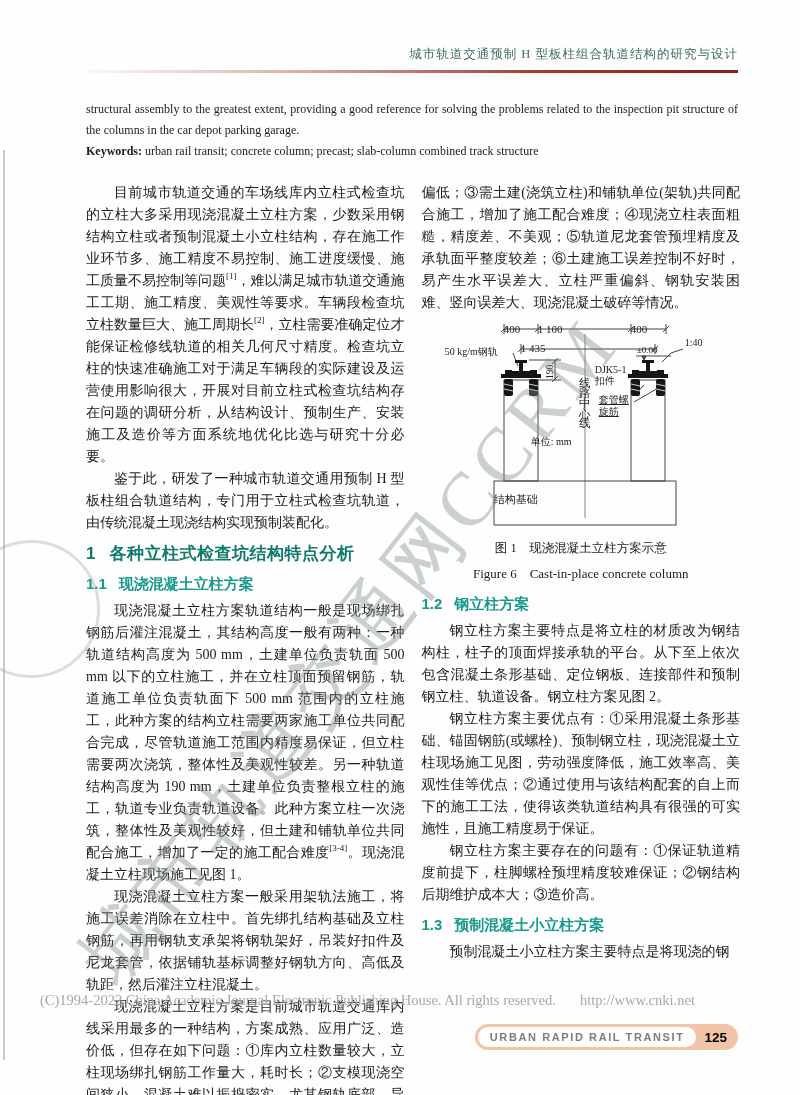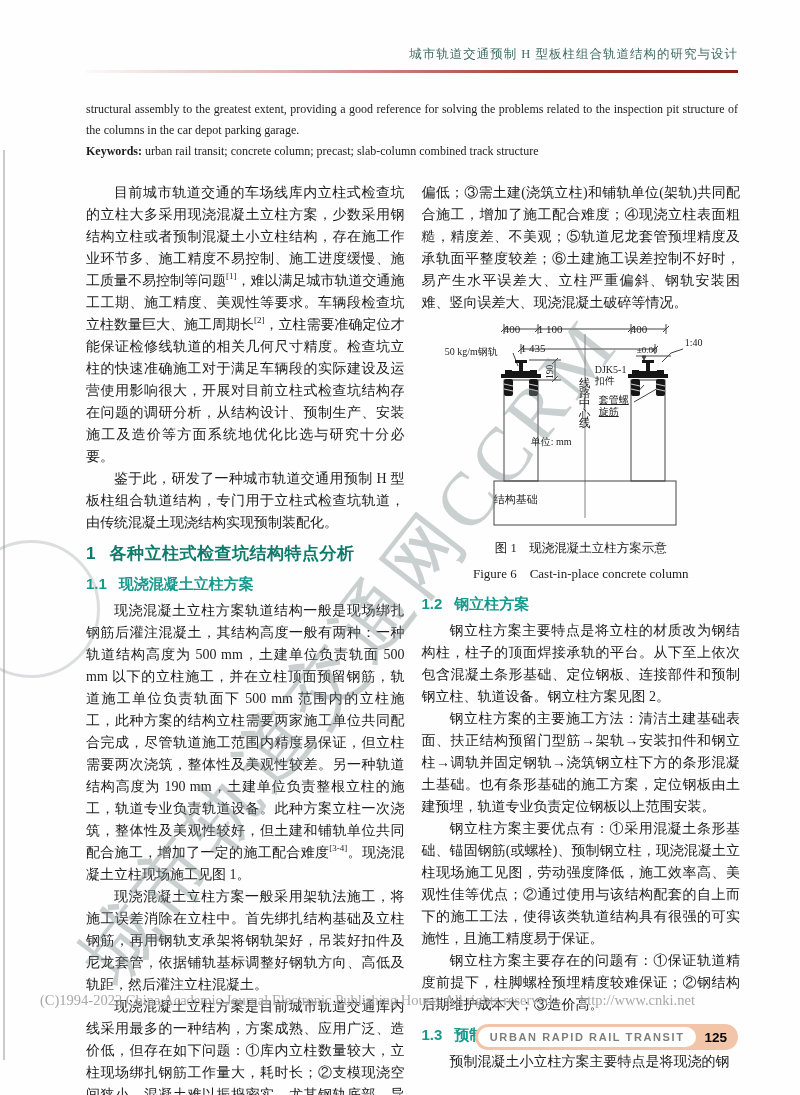--- a/index.html
+++ b/index.html
@@ -175,21 +175,20 @@
           <div class="flabel" style="left:63px;top:172px;width:182px;text-align:left;font-size:11px;">结构基础</div>
         </div>
         <figcaption>
           <div class="cap-zh">图 1　现浇混凝土立柱方案示意</div>
           <div class="cap-en">Figure 6　Cast-in-place concrete column</div>
         </figcaption>
       </figure>
 
       <h3 class="h2"><span class="num">1.2</span><span>钢立柱方案</span></h3>
       <p class="ind">钢立柱方案主要特点是将立柱的材质改为钢结构柱，柱子的顶面焊接承轨的平台。从下至上依次包含混凝土条形基础、定位钢板、连接部件和预制钢立柱、轨道设备。钢立柱方案见图 2。</p>
-      <p class="ind">钢立柱方案的主要施工方法：清洁土建基础表面、扶正结构预留门型筋→架轨→安装扣件和钢立柱→调轨并固定钢轨→浇筑钢立柱下方的条形混凝土基础。也有条形基础的施工方案，定位钢板由土建预埋，轨道专业负责定位钢板以上范围安装。</p>
       <p class="ind">钢立柱方案主要优点有：①采用混凝土条形基础、锚固钢筋(或螺栓)、预制钢立柱，现浇混凝土立柱现场施工见图，劳动强度降低，施工效率高、美观性佳等优点；②通过使用与该结构配套的自上而下的施工工法，使得该类轨道结构具有很强的可实施性，且施工精度易于保证。</p>
       <p class="ind">钢立柱方案主要存在的问题有：①保证轨道精度前提下，柱脚螺栓预埋精度较难保证；②钢结构后期维护成本大；③造价高。</p>
       <h3 class="h2"><span class="num">1.3</span><span>预制混凝土小立柱方案</span></h3>
       <p class="ind">预制混凝土小立柱方案主要特点是将现浇的钢</p>
     </div>
 
   </div>
 
   <div class="watermark">城市轨道交通网CCRM</div>
   <div class="wm-circle"></div>

